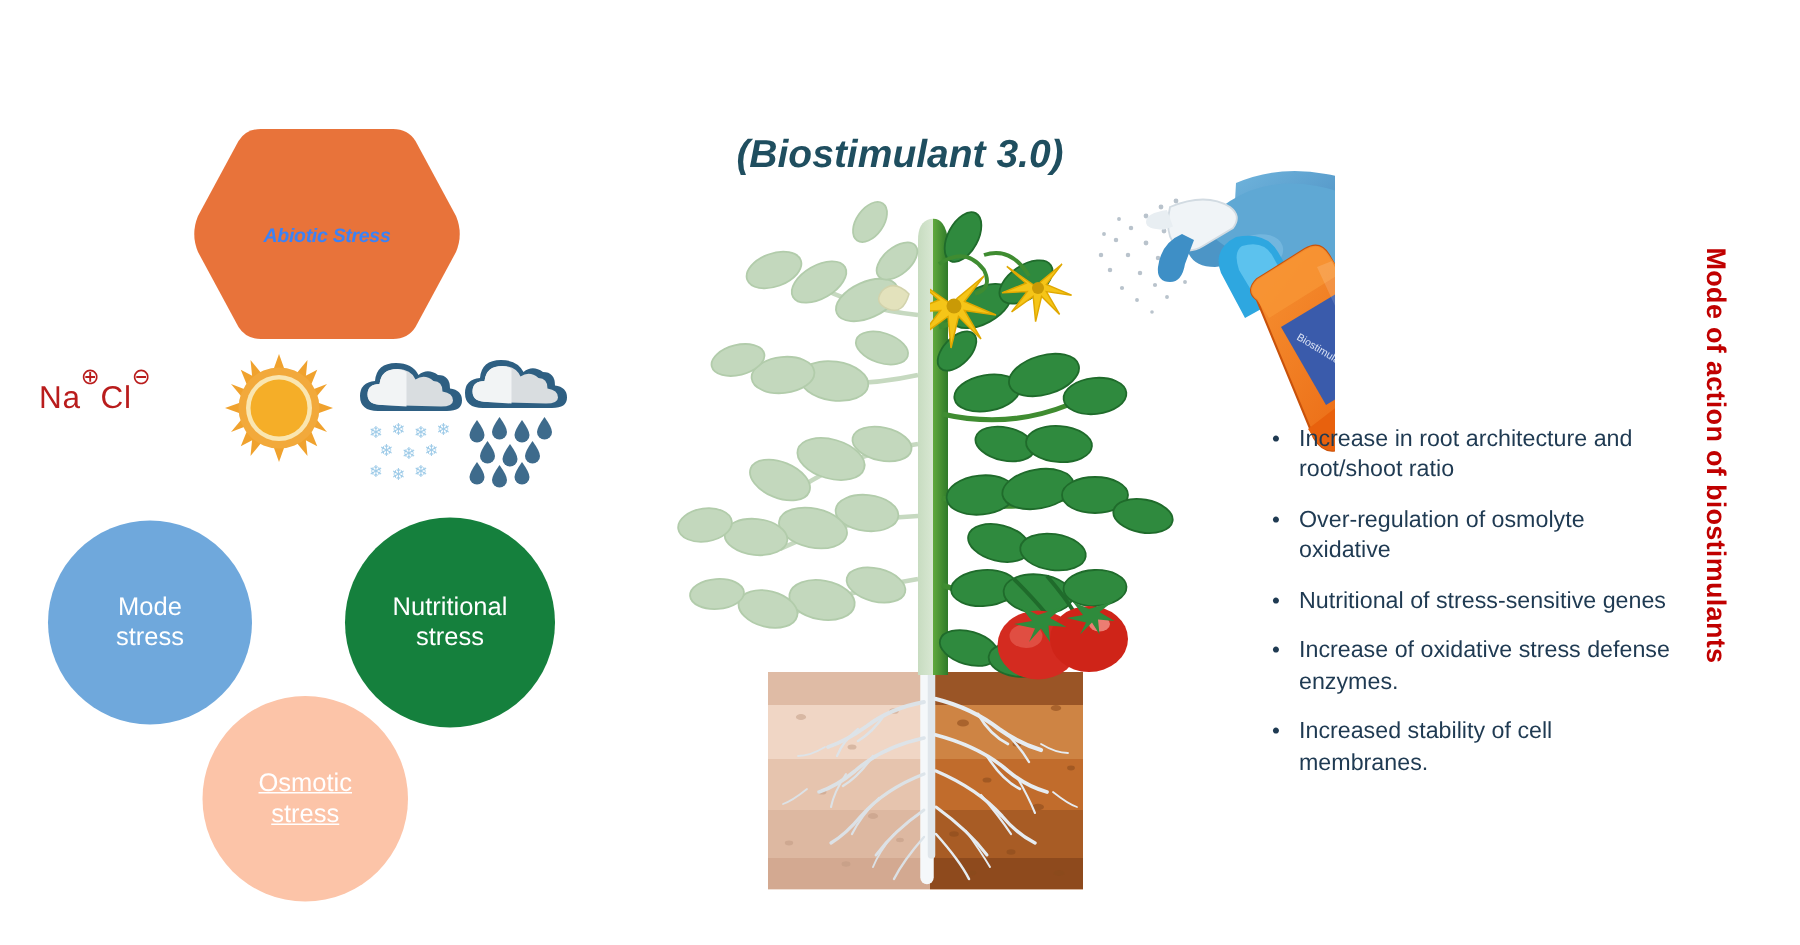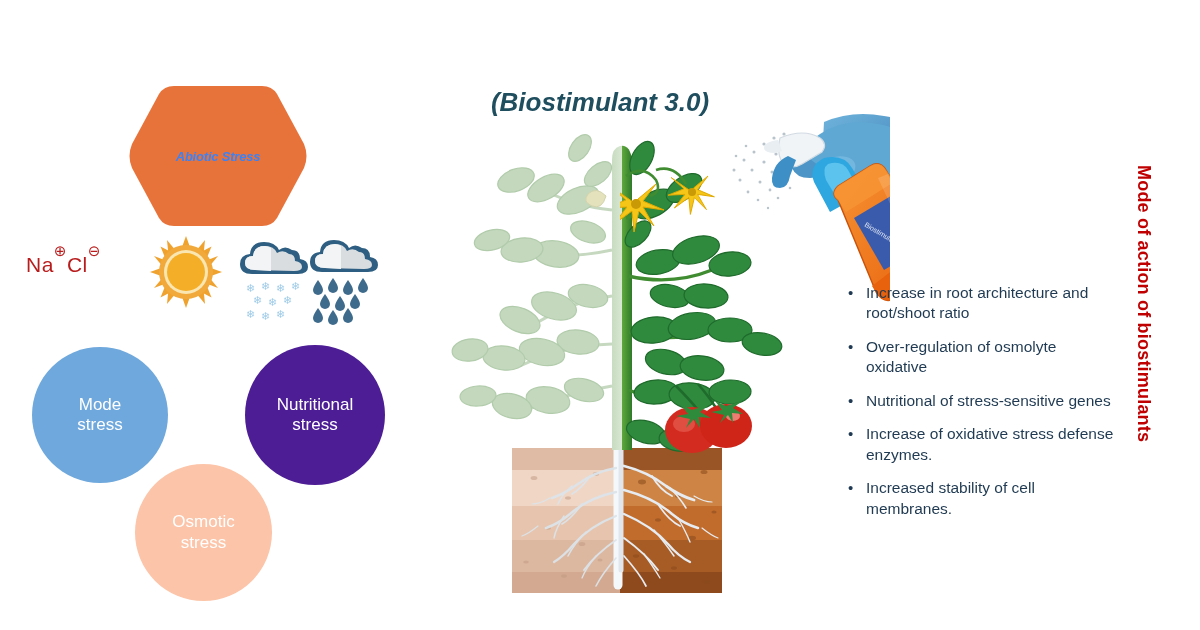--- a/index.html
+++ b/index.html
@@ -51,22 +51,22 @@
   .weather{position:absolute;left:150px;top:234px;width:230px;height:92px;}
 
   
   .circle{
     position:absolute;border-radius:50%;
     display:flex;align-items:center;justify-content:center;
     text-align:center;color:#ffffff;
     font-size:17px;line-height:1.18;
   }
   #circle-toxic{left:32px;top:347px;width:136px;height:136px;background:#6FA8DC;}
-  #circle-nutritional{left:245px;top:345px;width:140px;height:140px;background:#4c1d95;}
-  #circle-osmotic{left:135px;top:464px;width:137px;height:137px;background:#FCC4A8;}
+  #circle-nutritional{left:230px;top:345px;width:140px;height:140px;background:#15803d;}
+  #circle-osmotic{left:135px;top:464px;width:137px;height:137px;background:#FCC4A8;text-decoration:underline;}
 
   
   .illustration{position:absolute;left:430px;top:100px;width:460px;height:510px;}
 
   
   .bullets{
     position:absolute;left:848px;top:283px;width:272px;
     color:#1F3A52;font-size:15.5px;line-height:1.32;
   }
   .bullet-row{display:flex;margin-bottom:13px;}

